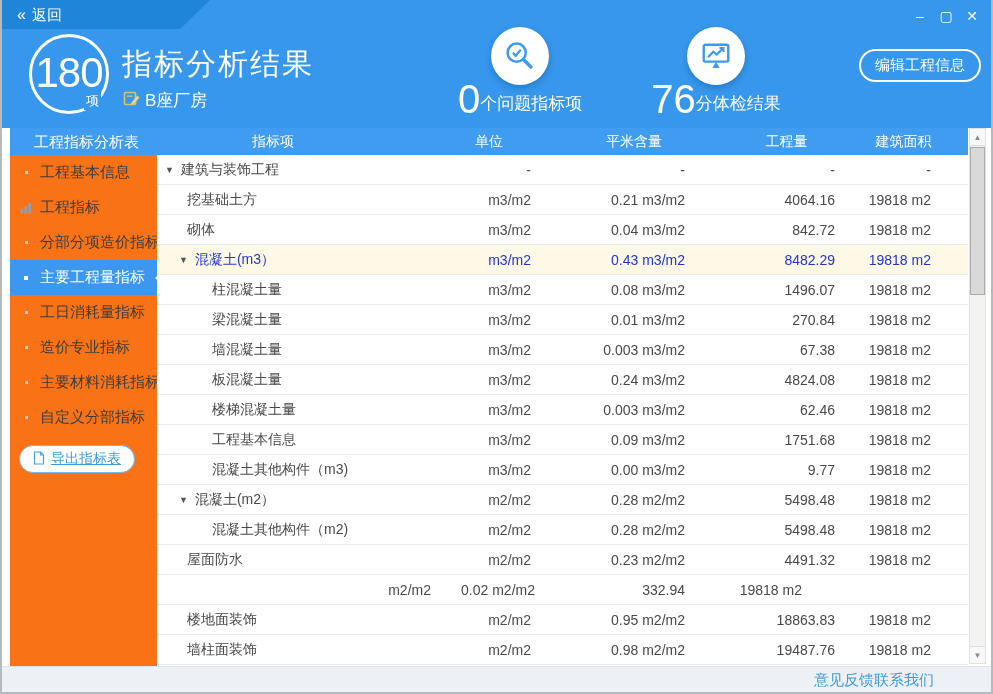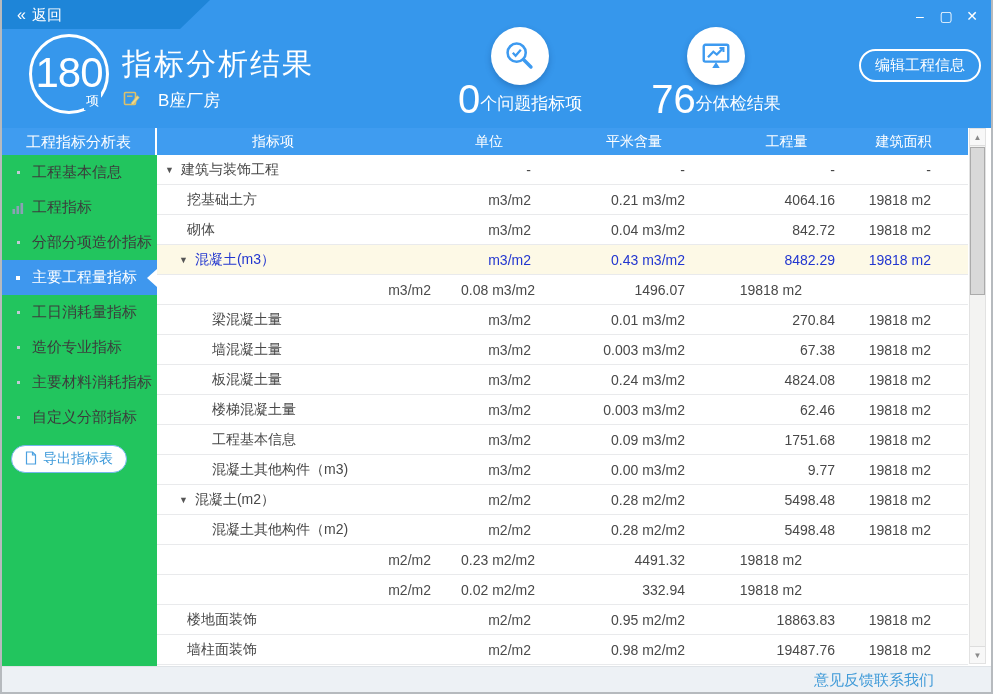--- a/index.html
+++ b/index.html
@@ -15,50 +15,50 @@
               color:#ffffff; font-size:15px; line-height:29px; padding-left:15px; cursor:pointer; }
   .back-tab .chev { font-size:16px; margin-right:6px; }
   .win-controls { position:absolute; top:6px; right:6px; display:flex; }
   .win-controls span { width:26px; height:20px; text-align:center; line-height:20px; color:#fff; font-size:14px; cursor:pointer; }
 
   .count-circle { position:absolute; left:27px; top:34px; width:80px; height:80px; border:3px solid #fff; border-radius:50%; color:#fff; }
   .count-circle .num { display:block; text-align:center; line-height:72px; font-size:42px; letter-spacing:-1px; }
   .count-circle .unit { position:absolute; right:5px; bottom:1px; font-size:13px; background:#3697ec; padding:0 2px; }
 
   .page-title { position:absolute; left:120px; top:44px; color:#fff; font-size:30px; letter-spacing:2px; }
-  .subtitle { position:absolute; left:121px; top:89px; display:flex; align-items:center; gap:18px; color:#fff; font-size:17px; }
+  .subtitle { position:absolute; left:121px; top:89px; display:flex; align-items:center; gap:5px; color:#fff; font-size:17px; }
 
   .stat { position:absolute; top:27px; text-align:center; color:#fff; }
   .stat .circle { width:58px; height:58px; background:#fff; border-radius:50%; margin:0 auto;
                   display:flex; align-items:center; justify-content:center; box-shadow:0 3px 6px rgba(0,40,90,.25); }
   .stat .line { margin-top:-8px; white-space:nowrap; }
   .stat .big { font-size:40px; vertical-align:-4px; }
   .stat .small { font-size:17px;text-align:right; }
   .stat-problem { left:438px; width:160px; }
   .stat-score { left:624px; width:180px; }
 
   .edit-btn { position:absolute; left:857px; top:49px; height:33px; padding:0 14px; background:transparent;
               border:2px solid #fff; border-radius:17px; color:#fff; font-size:15px; cursor:pointer;
               font-family:"Liberation Sans",sans-serif; }
 
   
-  .sidebar { position:absolute; left:0; top:128px; width:155px; bottom:26px; background:#22c55e; }
+  .sidebar { position:absolute; left:8px; top:128px; width:155px; bottom:26px; background:#f97316; }
   .sidebar-header { height:27px; background:#3f9cf0; border-right:2px solid #fff; color:#fff;
                     font-size:15px; text-align:center; line-height:27px; }
   .side-item { height:35px; display:flex; align-items:center; gap:7px; padding-left:9px;
                font-size:15px; color:#3c3c3c; cursor:pointer; position:relative; }
   .side-item .ic { width:14px; display:flex; justify-content:center; align-items:center; }
   .side-item.selected { background:#3e97ee; color:#fff; }
   .side-item.selected::after { content:""; position:absolute; right:0; top:50%; margin-top:-9px;
                border-top:9px solid transparent; border-bottom:9px solid transparent; border-right:10px solid #fff; }
   .dot { width:3px; height:3px; background:#c2cad2; }
   .side-item.selected .dot { background:#fff; width:4px; height:4px; }
   .export-btn { margin:10px 0 0 9px; display:inline-flex; align-items:center; gap:6px; height:28px; padding:0 13px;
                 background:#fff; border:1px solid #74b7ec; border-radius:15px; color:#3e9ada; font-size:14px;
-                cursor:pointer; font-family:"Liberation Sans",sans-serif; }
+                cursor:pointer; font-family:"Liberation Sans",sans-serif;text-decoration:underline; }
 
   
   .main { position:absolute; left:155px; top:128px; right:0; bottom:26px; background:#fff; }
   .thead { display:grid; grid-template-columns:1fr 100px 150px 150px 129px; height:27px; margin-right:23px;
            background:#3f9cf0; color:#fff; font-size:14px; align-items:center; }
   .thead .h { text-align:center; }
   .thead .h1 { padding-right:50px; }
   .thead .h3 { padding-left:40px; }
   .thead .h4 { padding-left:45px; }
   .trow { display:grid; grid-template-columns:1fr 100px 150px 150px 129px; height:30px; margin-right:23px;
@@ -253,20 +253,23 @@
           <div class="c1" style="padding-left: 22px;">
             <span class="tri">▼</span>
             <span class="lbl">混凝土(m3）</span>
           </div>
           <div class="c2">m3/m2</div>
           <div class="c3">0.43 m3/m2</div>
           <div class="c4">8482.29</div>
           <div class="c5">19818 m2</div>
         </div>
         <div class="trow">
+          <div class="c1" style="padding-left: 55px;">
+            <span class="lbl">柱混凝土量</span>
+          </div>
           <div class="c2">m3/m2</div>
           <div class="c3">0.08 m3/m2</div>
           <div class="c4">1496.07</div>
           <div class="c5">19818 m2</div>
         </div>
         <div class="trow">
           <div class="c1" style="padding-left: 55px;">
             <span class="lbl">梁混凝土量</span>
           </div>
           <div class="c2">m3/m2</div>
@@ -332,20 +335,23 @@
         <div class="trow">
           <div class="c1" style="padding-left: 55px;">
             <span class="lbl">混凝土其他构件（m2)</span>
           </div>
           <div class="c2">m2/m2</div>
           <div class="c3">0.28 m2/m2</div>
           <div class="c4">5498.48</div>
           <div class="c5">19818 m2</div>
         </div>
         <div class="trow">
+          <div class="c1" style="padding-left: 30px;">
+            <span class="lbl">屋面防水</span>
+          </div>
           <div class="c2">m2/m2</div>
           <div class="c3">0.23 m2/m2</div>
           <div class="c4">4491.32</div>
           <div class="c5">19818 m2</div>
         </div>
         <div class="trow">
           <div class="c2">m2/m2</div>
           <div class="c3">0.02 m2/m2</div>
           <div class="c4">332.94</div>
           <div class="c5">19818 m2</div>

